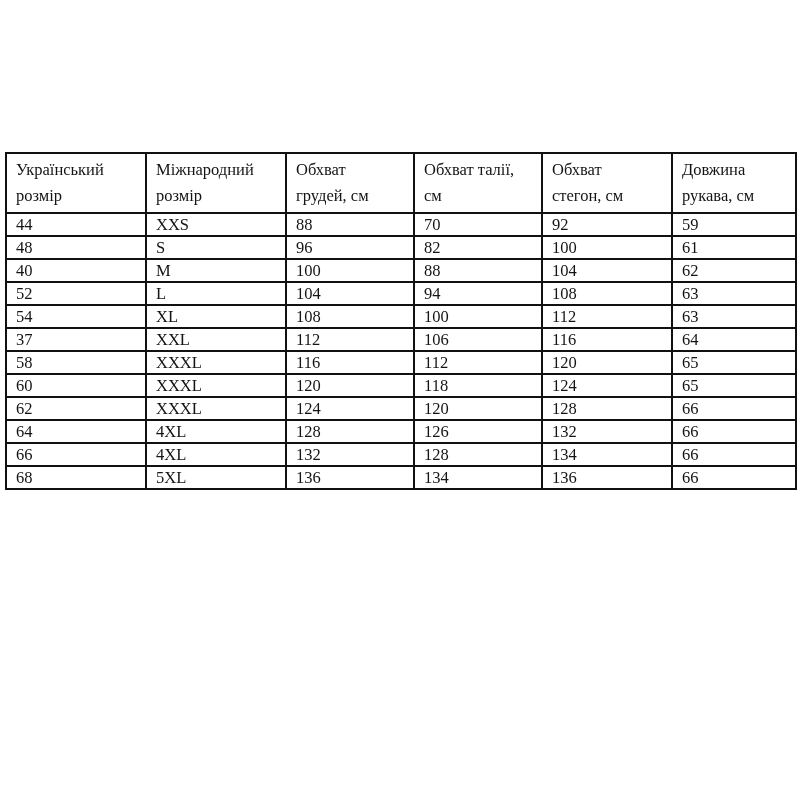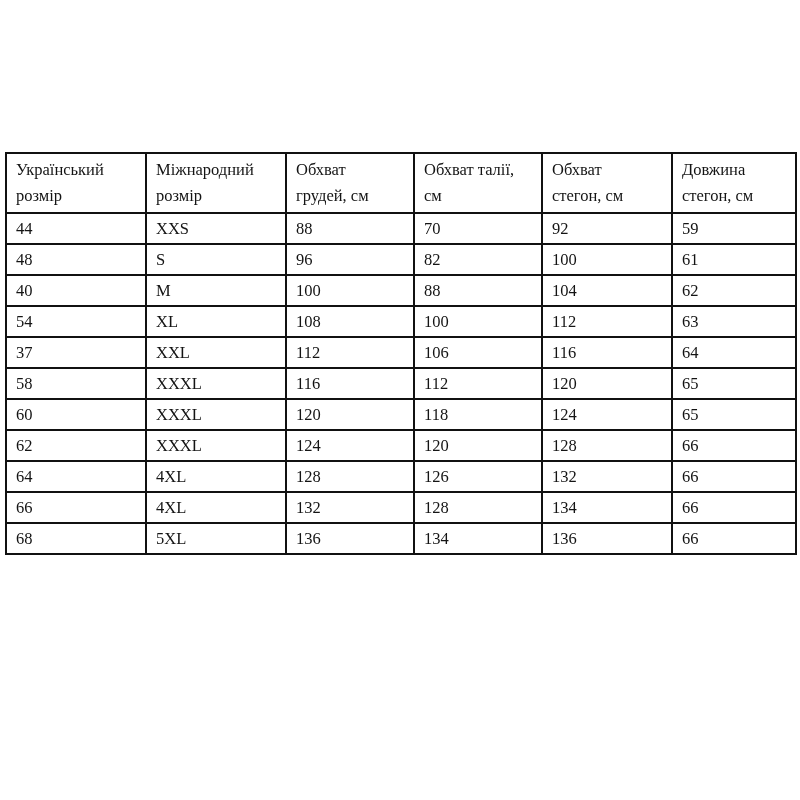--- a/index.html
+++ b/index.html
@@ -38,21 +38,21 @@
   }
   table.size-chart thead tr {
     height: 60px;
   }
   table.size-chart thead th {
     white-space: pre-line;
     line-height: 26px;
     vertical-align: middle;
   }
   table.size-chart tbody tr {
-    height: 31px;
+    height: 23px;
   }
   col.c1 { width: 140px; }
   col.c2 { width: 140px; }
   col.c3 { width: 128px; }
   col.c4 { width: 128px; }
   col.c5 { width: 130px; }
   col.c6 { width: 124px; }
 </style>
 </head>
 <body>
@@ -73,21 +73,21 @@
 розмір</th>
           <th>Міжнародний
 розмір</th>
           <th>Обхват
 грудей, см</th>
           <th>Обхват талії,
 см</th>
           <th>Обхват
 стегон, см</th>
           <th>Довжина
-стегон, см</th>
+рукава, см</th>
         </tr>
     </thead>
     <tbody>
         <tr>
           <td>44</td>
           <td>XXS</td>
           <td>88</td>
           <td>70</td>
           <td>92</td>
           <td>59</td>
@@ -100,20 +100,28 @@
           <td>100</td>
           <td>61</td>
         </tr>
         <tr>
           <td>40</td>
           <td>M</td>
           <td>100</td>
           <td>88</td>
           <td>104</td>
           <td>62</td>
+        </tr>
+        <tr>
+          <td>52</td>
+          <td>L</td>
+          <td>104</td>
+          <td>94</td>
+          <td>108</td>
+          <td>63</td>
         </tr>
         <tr>
           <td>54</td>
           <td>XL</td>
           <td>108</td>
           <td>100</td>
           <td>112</td>
           <td>63</td>
         </tr>
         <tr>

